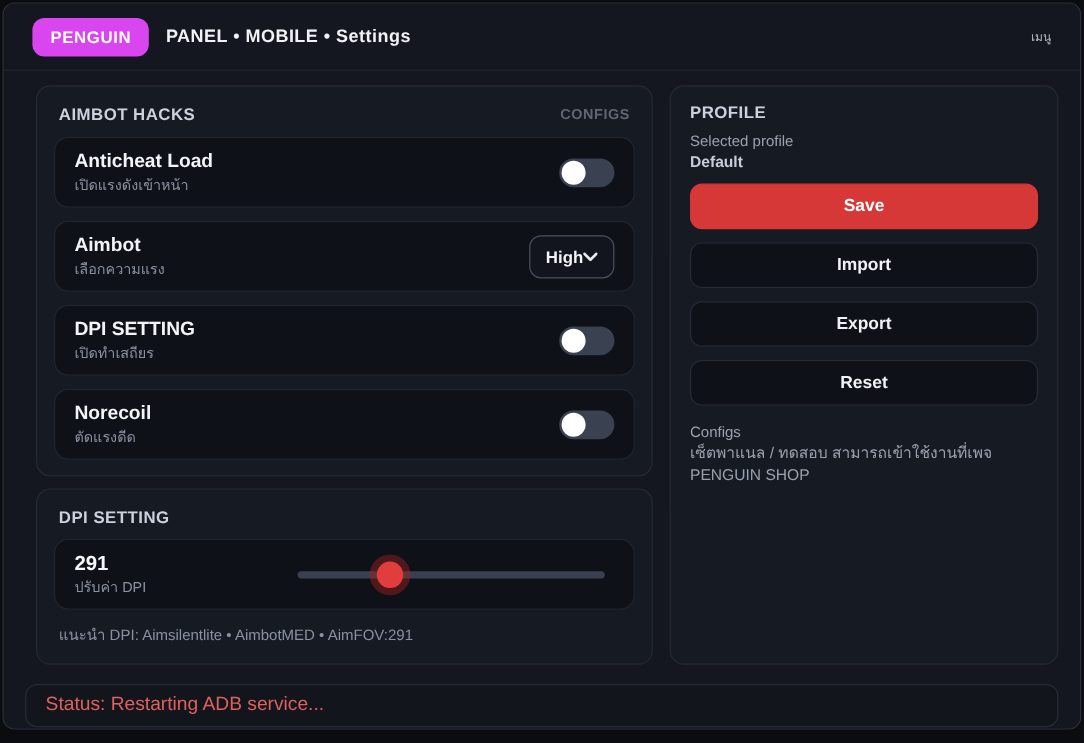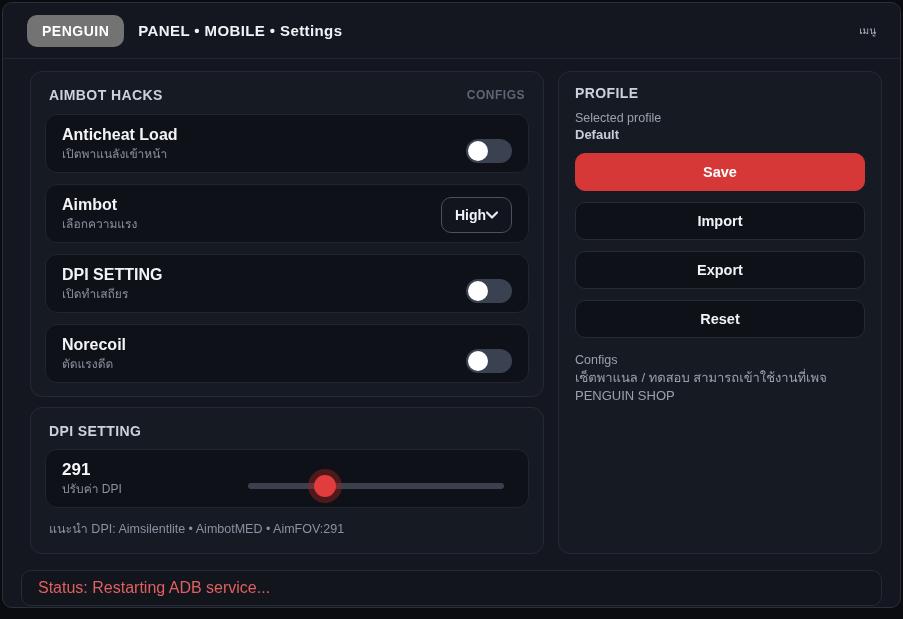--- a/index.html
+++ b/index.html
@@ -17,21 +17,21 @@
     overflow: hidden;
   }
   
   .header {
     height: 56px;
     display: flex; align-items: center;
     padding: 0 24px;
     border-bottom: 1px solid #21252f;
   }
   .badge {
-    background: #737373;
+    background: #d946ef;
     color: #ffffff;
     font-weight: bold;
     font-size: 14px;
     padding: 8px 15px;
     border-radius: 10px;
     letter-spacing: .5px;
     margin-right: 14px;
     cursor: pointer;
   }
   .header-title {
@@ -80,21 +80,21 @@
     cursor: pointer;
   }
   
   .card {
     background: #0e1117;
     border: 1px solid #21252f;
     border-radius: 12px;
     padding: 9px 16px;
     margin-top: 11px;
     min-height: 58px;
-    display: flex; align-items: flex-end; justify-content: space-between;
+    display: flex; align-items: center; justify-content: space-between;
   }
   .card-title { color: #f2f4f8; font-weight: bold; font-size: 16px; line-height: 21px; }
   .card-sub   { color: #8a91a0; font-size: 12px; line-height: 17px; margin-top: 1px; }
   
   .toggle {
     width: 46px; height: 24px;
     background: #3a4150;
     border-radius: 13px;
     position: relative;
     cursor: pointer;
@@ -203,21 +203,21 @@
 
       <div class="panel">
         <div class="panel-head">
           <div class="panel-title">AIMBOT HACKS</div>
           <div class="panel-link">CONFIGS</div>
         </div>
 
         <div class="card">
           <div>
             <div class="card-title">Anticheat Load</div>
-            <div class="card-sub">เปิตพาแนลังเข้าหน้า</div>
+            <div class="card-sub">เปิดแรงดังเข้าหน้า</div>
           </div>
           <div class="toggle">
             <div class="knob"></div>
           </div>
         </div>
 
         <div class="card">
           <div>
             <div class="card-title">Aimbot</div>
             <div class="card-sub">เลือกความแรง</div>

